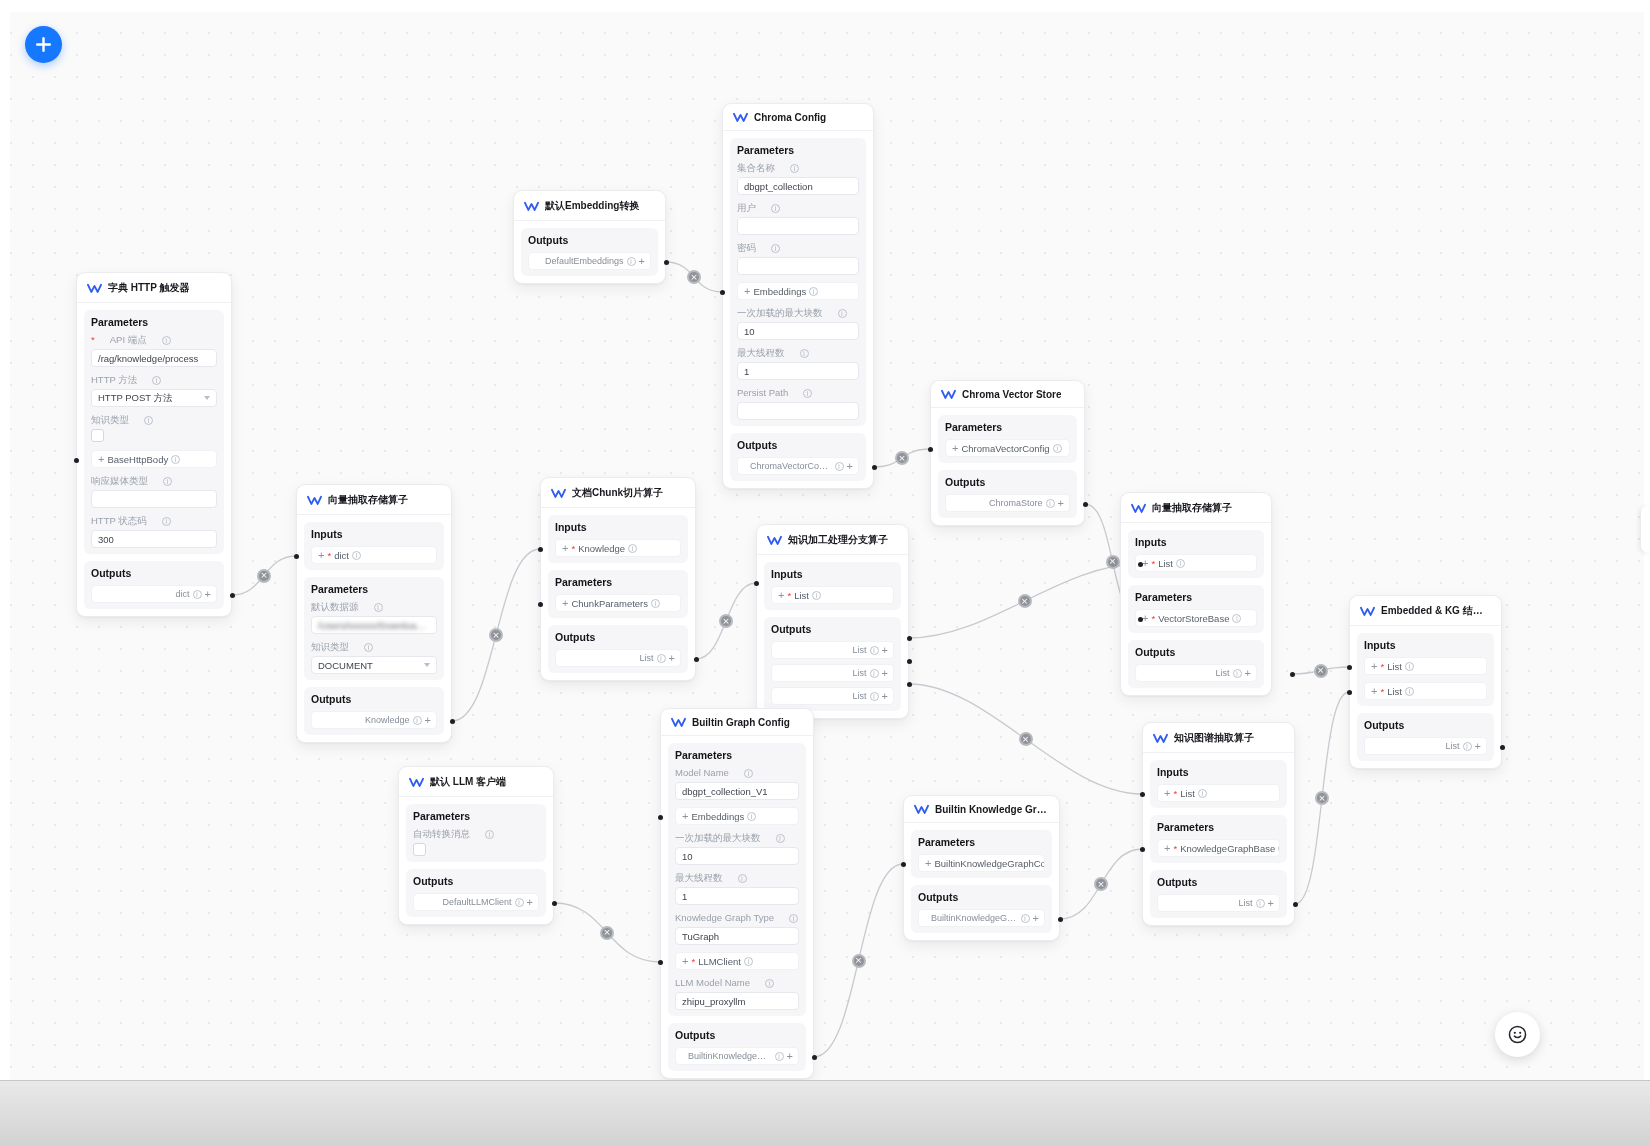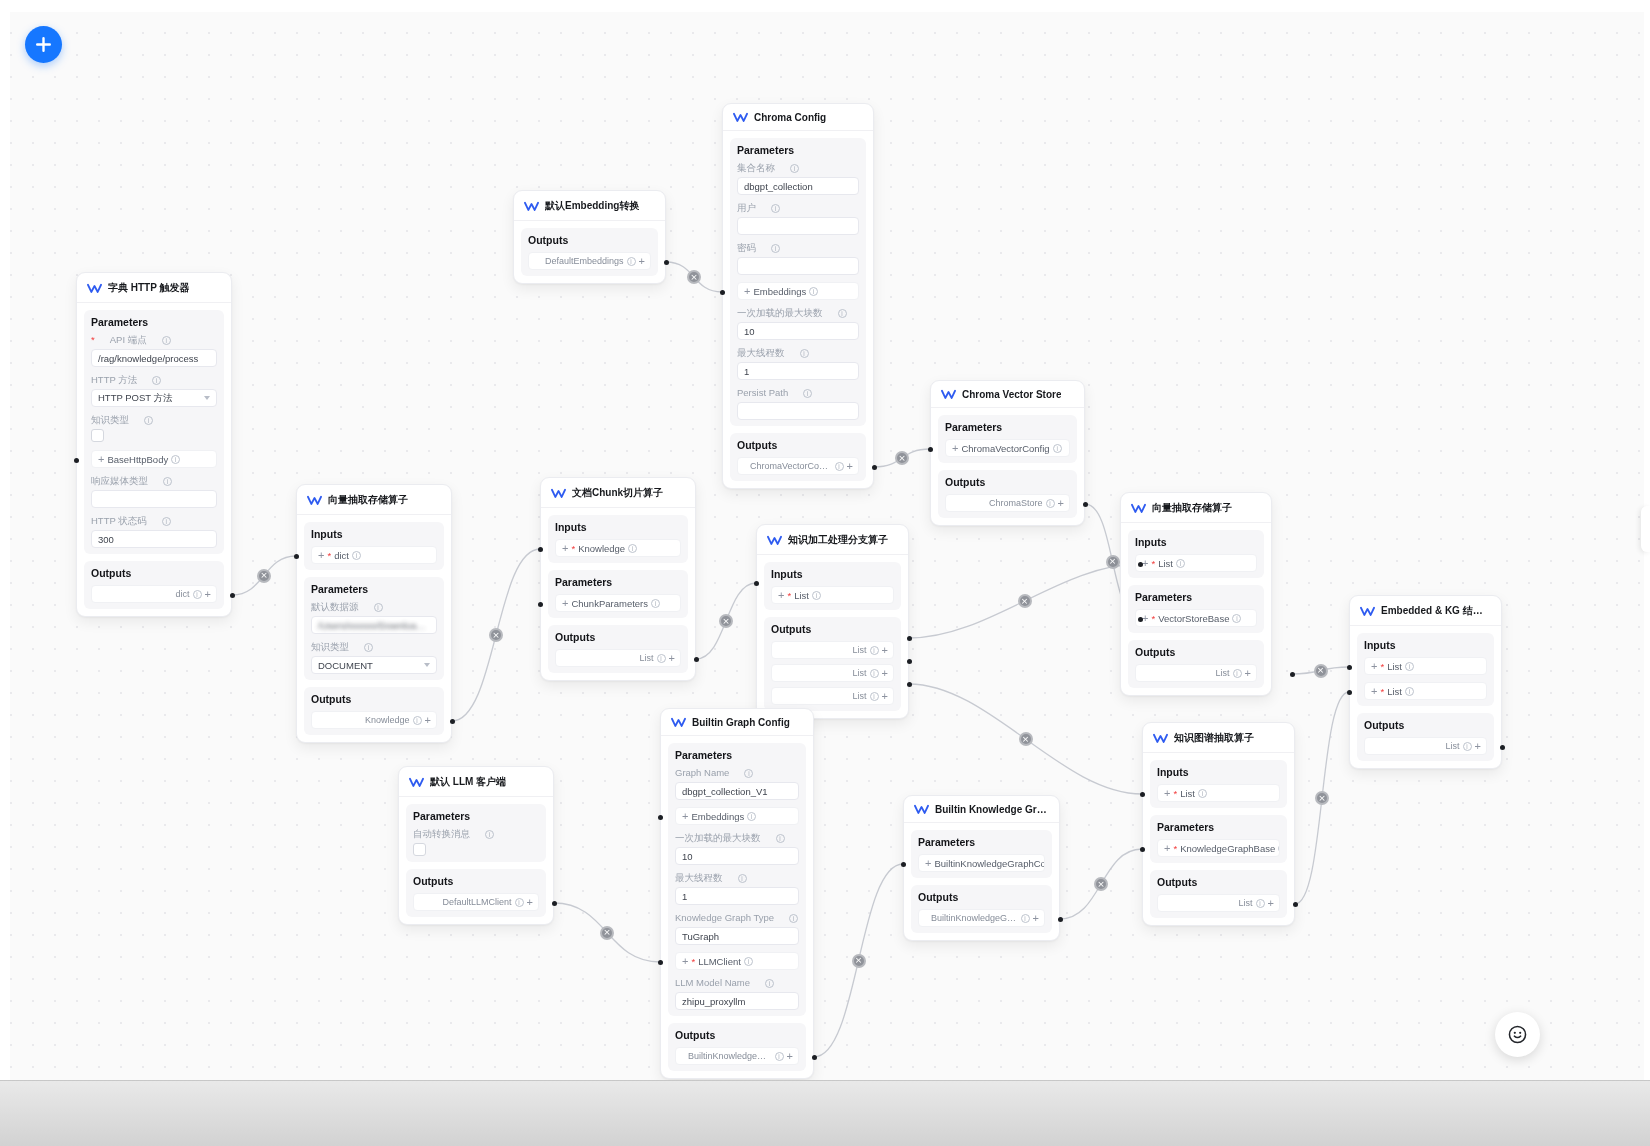--- a/index.html
+++ b/index.html
@@ -485,21 +485,21 @@
           <span class="node-icon">
             <svg width="15" height="11" viewBox="0 0 16 11">
               <path d="M1 1.5 L4.6 9.2 L8 2.8 L11.4 9.2 L15 1.5" fill="none" stroke="#2e5bf0" stroke-width="1.9" stroke-linecap="round" stroke-linejoin="round"></path>
             </svg>
           </span>
           <span class="node-title">Builtin Graph Config</span>
         </div>
         <div class="panel">
           <div class="panel-title">Parameters</div>
           <div class="f-label">
-            <span>Graph Name</span>
+            <span>Model Name</span>
             <span class="info"></span>
           </div>
           <div class="f-input">
             <span class="val">dbgpt_collection_V1</span>
           </div>
           <div class="f-handle">
             <span class="hplus">+</span>
             <span>Embeddings</span>
             <span class="info"></span>
           </div>

